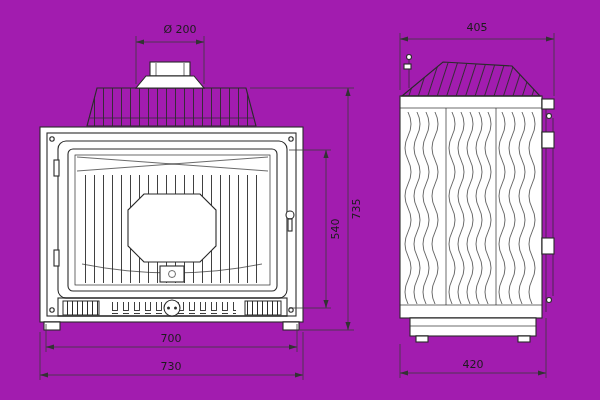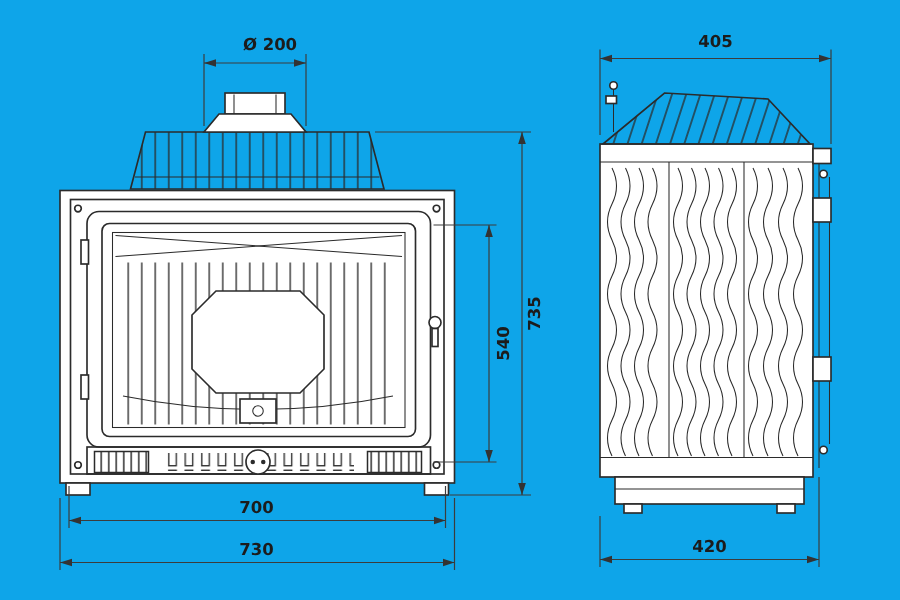--- a/index.html
+++ b/index.html
@@ -1,16 +1,16 @@
 <!DOCTYPE html>
 <html><head>
 <meta charset="utf-8">
 <style>
   html,body{margin:0;padding:0;width:600px;height:400px;background:#ffffff;}
-  .stage{width:600px;height:400px;background:#0ea5e9;font-weight:bold;}
+  .stage{width:600px;height:400px;background:#a21caf;}
   svg{display:block;}
   .ln{fill:none;stroke:#2b2b2b;stroke-width:1.1;}
   .th{fill:none;stroke:#2b2b2b;stroke-width:0.7;}
   .wf{fill:#ffffff;stroke:#2b2b2b;stroke-width:1.1;}
   .dim{fill:none;stroke:#3c3c3c;stroke-width:0.8;}
   .lbl{font-family:"DejaVu Sans",sans-serif;font-size:11px;fill:#1c1c1c;}
 </style>
 </head>
 <body>
 

